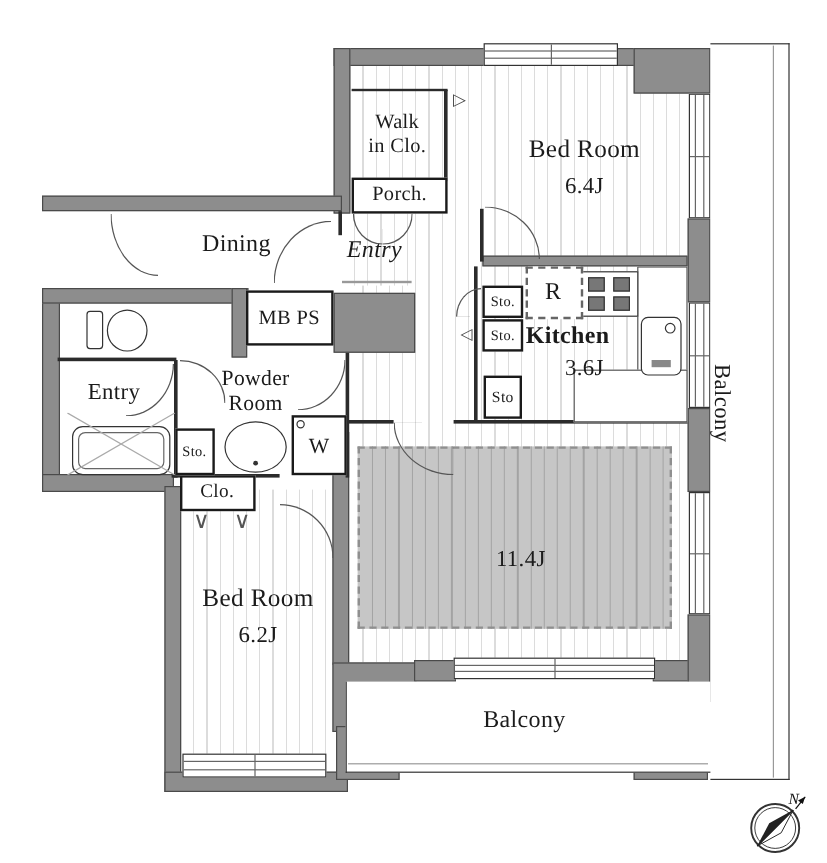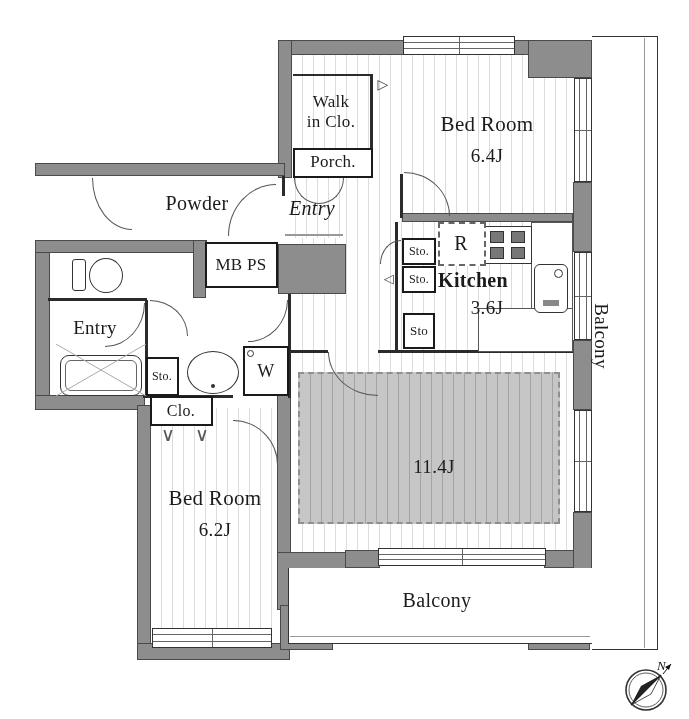--- a/index.html
+++ b/index.html
@@ -167,22 +167,26 @@
   <div class="lbl" style="left:202px;top:434px;font-size:19px;font-family:'DejaVu Sans',sans-serif;color:#555;">∨</div>
 
   <div class="lbl" style="left:487px;top:124px;font-size:21px;">Bed Room</div>
   <div class="lbl" style="left:487px;top:156px;font-size:19px;">6.4J</div>
   <div class="lbl" style="left:215px;top:498px;font-size:21px;">Bed Room</div>
   <div class="lbl" style="left:215px;top:530px;font-size:19px;">6.2J</div>
   <div class="lbl" style="left:434px;top:467px;font-size:19px;">11.4J</div>
   <div class="lbl" style="left:473px;top:281px;font-size:20px;font-weight:bold;">Kitchen</div>
   <div class="lbl" style="left:487px;top:308px;font-size:19px;">3.6J</div>
   <div class="lbl" style="left:95px;top:328px;font-size:19px;">Entry</div>
+  <div class="lbl" style="left:213px;top:326px;font-size:18px;">
+    <span>Powder</span><br>
+    <span>Room</span>
+  </div>
   <div class="lbl" style="left:312px;top:209px;font-size:20px;font-style:italic;">Entry</div>
-  <div class="lbl" style="left:197px;top:204px;font-size:20px;">Powder</div>
+  <div class="lbl" style="left:197px;top:204px;font-size:20px;">Dining</div>
   <div class="lbl" style="left:331px;top:112px;font-size:17px;">
     <span>Walk</span><br>
     <span>in Clo.</span>
   </div>
   <div class="lbl" style="left:333px;top:162px;font-size:17px;">Porch.</div>
   <div class="lbl" style="left:241px;top:265px;font-size:17px;">MB PS</div>
   <div class="lbl" style="left:181px;top:411px;font-size:16px;">Clo.</div>
   <div class="lbl" style="left:437px;top:601px;font-size:20px;">Balcony</div>
   <div class="lbl rot90" style="left:601px;top:336px;font-size:19px;">Balcony</div>
 

